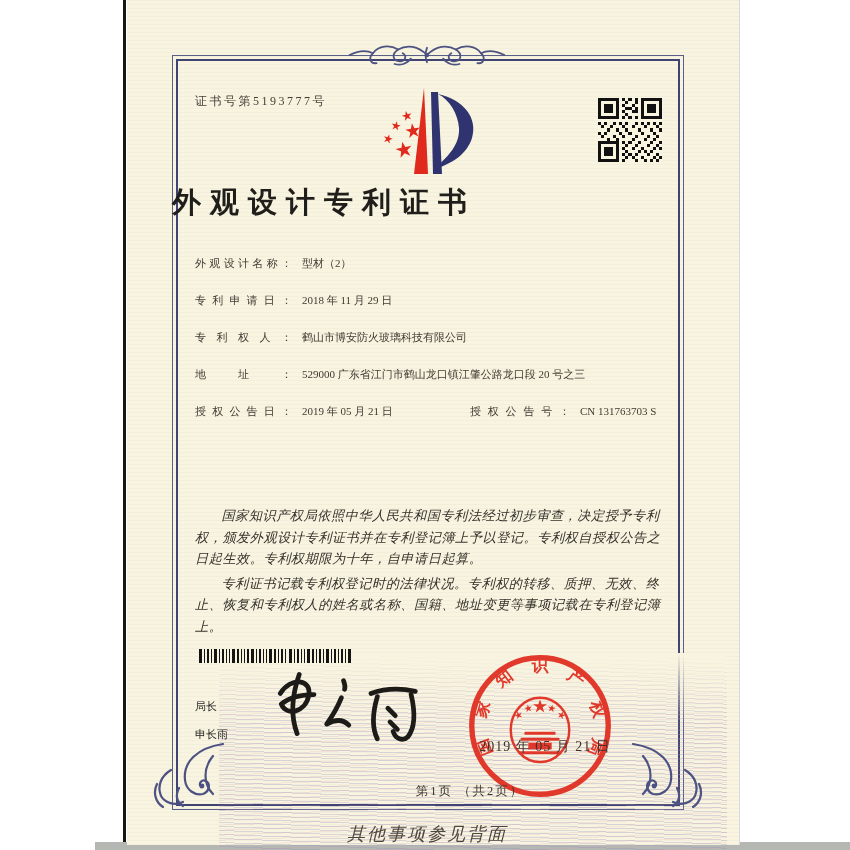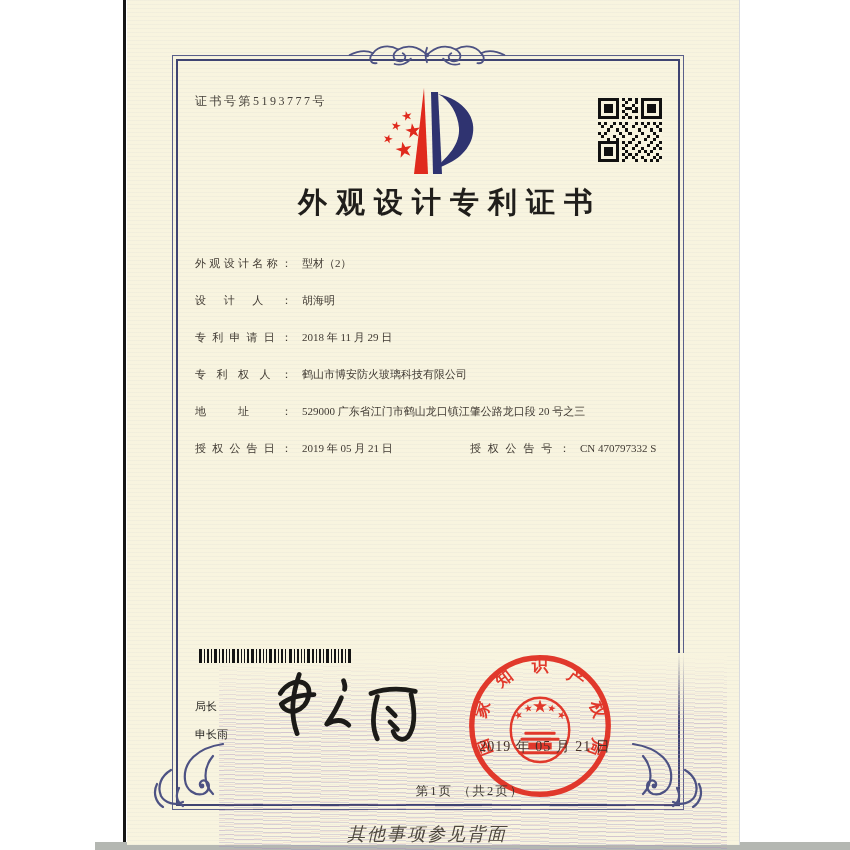--- a/index.html
+++ b/index.html
@@ -13,21 +13,21 @@
   .frame{position:absolute;left:45px;top:55px;width:510px;height:753px;border:1px solid #5a5f8a;}
   .frame-inner{position:absolute;inset:3px;border:2px solid #3f4472;}
   .pattern-band{position:absolute;left:46px;top:597px;width:508px;height:210px;
     background:
       linear-gradient(180deg,rgba(248,244,223,1) 0,rgba(248,244,223,0) 70px),
       repeating-linear-gradient(2deg,rgba(150,140,195,0.30) 0 1px,transparent 1px 4px),
       repeating-linear-gradient(-2deg,rgba(215,150,175,0.18) 0 1px,transparent 1px 5px);}
   .cert-no{position:absolute;left:68px;top:93px;font-size:12px;letter-spacing:2.5px;color:#45403a;}
   .logo{position:absolute;left:243px;top:86px;}
   .qr{position:absolute;left:471px;top:98px;}
-  .title{position:absolute;left:45px;top:183px;width:556px;margin:0;text-align:center;
+  .title{position:absolute;left:45px;top:183px;width:556px;margin:0;text-align:left;
          font-size:29px;font-weight:700;letter-spacing:9px;color:#201e1b;}
   .fields{position:absolute;left:68px;top:253px;width:490px;font-size:11px;color:#403a33;}
   .f-row{margin-bottom:17px;line-height:20px;display:flex;align-items:flex-start;}
   .lab{display:inline-block;width:97px;text-align:justify;text-align-last:justify;flex:none;}
   .val{margin-left:10px;display:inline-block;max-width:350px;}
   .lab2{display:inline-block;width:100px;text-align:justify;text-align-last:justify;flex:none;margin-left:18px;}
   .val150{width:150px;flex:none;}
   .body-text{position:absolute;left:68px;top:505px;width:474px;font-size:13.2px;line-height:21.5px;
              color:#35302b;font-style:italic;letter-spacing:0.5px;}
   .body-text p{margin:0 0 3px 0;text-indent:2em;}
@@ -135,43 +135,43 @@
   </svg>
 
   <h1 class="title">外观设计专利证书</h1>
 
   <div class="fields">
     <div class="f-row">
       <span class="lab">外观设计名称：</span>
       <span class="val">型材（2）</span>
     </div>
     <div class="f-row">
-      <span class="lab">设计人：</span>
-      <span class="val">胡海明</span>
-    </div>
-    <div class="f-row">
       <span class="lab">专利申请日：</span>
       <span class="val">2018 年 11 月 29 日</span>
     </div>
     <div class="f-row">
       <span class="lab">专利权人：</span>
       <span class="val">鹤山市博安防火玻璃科技有限公司</span>
     </div>
     <div class="f-row">
       <span class="lab">地址：</span>
       <span class="val" style="max-width:345px">529000 广东省江门市鹤山龙口镇江肇公路龙口段 20 号之三</span>
     </div>
     <div class="f-row">
       <span class="lab">授权公告日：</span>
       <span class="val val150">2019 年 05 月 21 日</span>
       <span class="lab2">授权公告号：</span>
-      <span class="val">CN 470797332 S</span>
-    </div>
-  </div>
-
+      <span class="val">CN 131763703 S</span>
+    </div>
+  </div>
+
+  <div class="body-text">
+    <p>国家知识产权局依照中华人民共和国专利法经过初步审查，决定授予专利权，颁发外观设计专利证书并在专利登记簿上予以登记。专利权自授权公告之日起生效。专利权期限为十年，自申请日起算。</p>
+    <p>专利证书记载专利权登记时的法律状况。专利权的转移、质押、无效、终止、恢复和专利权人的姓名或名称、国籍、地址变更等事项记载在专利登记簿上。</p>
+  </div>
 
   <svg class="barcode" width="153" height="14" viewBox="0 0 153 14">
     <g fill="#141414">
       <path d="M0,0h3v14h-3z M5,0h1v14h-1z M8,0h2v14h-2z M12,0h1v14h-1z M15,0h3v14h-3z M20,0h1v14h-1z M23,0h2v14h-2z M27,0h1v14h-1z M30,0h1v14h-1z M33,0h3v14h-3z M38,0h2v14h-2z M42,0h1v14h-1z M45,0h1v14h-1z M48,0h2v14h-2z M52,0h3v14h-3z M57,0h1v14h-1z M60,0h2v14h-2z M64,0h1v14h-1z M67,0h1v14h-1z M70,0h3v14h-3z M75,0h2v14h-2z M79,0h1v14h-1z M82,0h2v14h-2z M86,0h1v14h-1z M90,0h3v14h-3z M95,0h1v14h-1z M98,0h2v14h-2z M102,0h1v14h-1z M105,0h1v14h-1z M108,0h3v14h-3z M113,0h2v14h-2z M117,0h1v14h-1z M120,0h2v14h-2z M124,0h1v14h-1z M127,0h3v14h-3z M132,0h1v14h-1z M135,0h2v14h-2z M139,0h1v14h-1z M142,0h2v14h-2z M146,0h1v14h-1z M149,0h3v14h-3z"></path>
     </g>
   </svg>
 
   <div class="signer">
     <div>局长</div>
     <div>申长雨</div>

